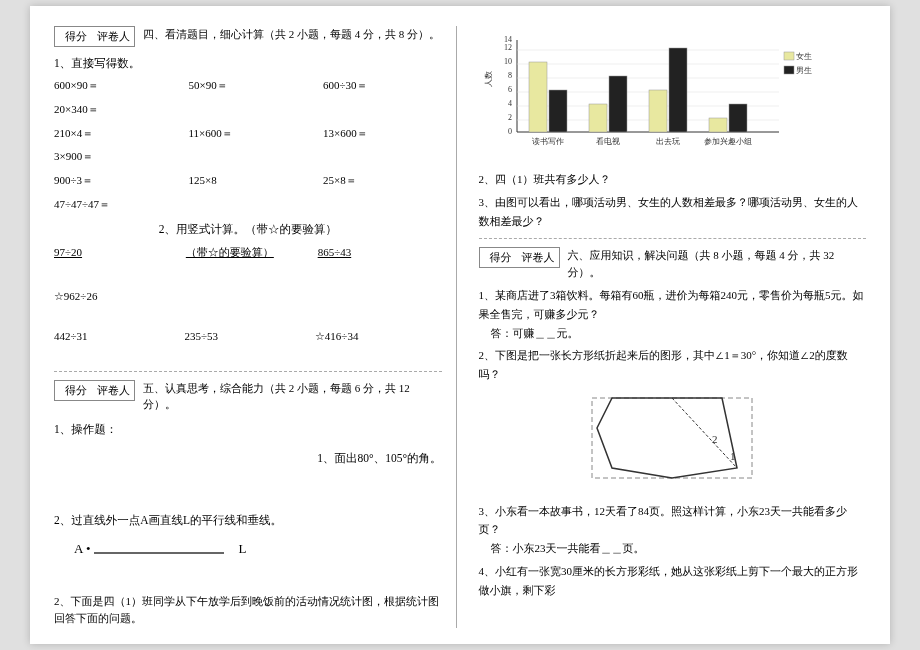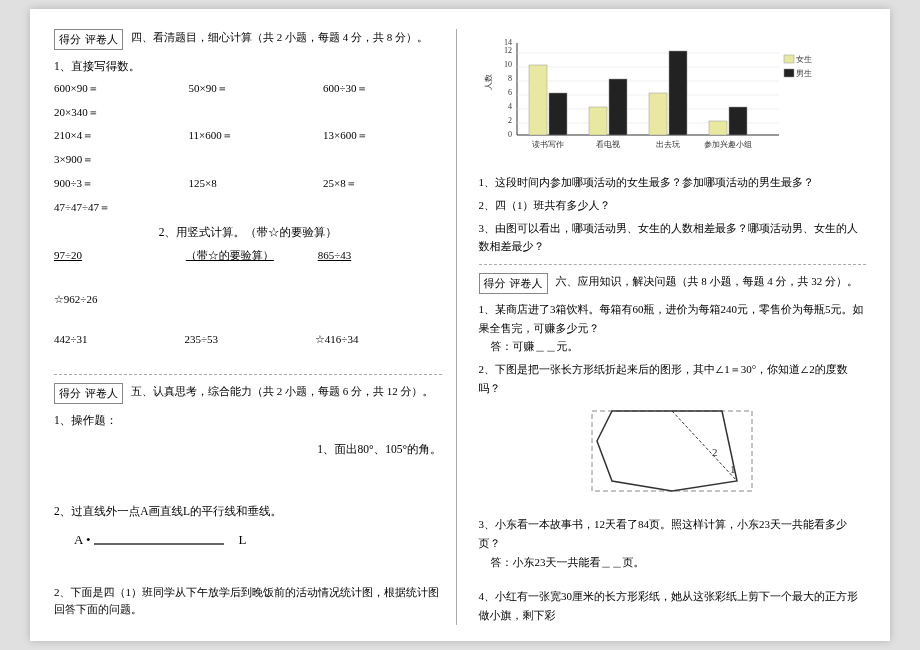--- a/index.html
+++ b/index.html
@@ -47,20 +47,21 @@
       font-size: 11px;
       display: inline-flex;
       gap: 4px;
       margin-right: 8px;
       white-space: nowrap;
       flex-shrink: 0;
       height: fit-content;
     }
     .score-box span {
       font-size: 11px;
+      margin-left: 6px;
     }
     .section-title {
       font-size: 11px;
       font-weight: normal;
       line-height: 1.5;
     }
     .content-block {
       margin-left: 0;
       font-size: 11.5px;
       line-height: 1.8;
@@ -266,21 +267,20 @@
           <text x="12" y="55" font-size="8" fill="#333" transform="rotate(-90,12,55)">人数</text>
 
           <rect x="305" y="20" width="10" height="8" fill="#e8e8a0" stroke="#999" stroke-width="0.5"></rect>
           <text x="317" y="27" font-size="8" fill="#333">女生</text>
           <rect x="305" y="34" width="10" height="8" fill="#222" stroke="#999" stroke-width="0.5"></rect>
           <text x="317" y="41" font-size="8" fill="#333">男生</text>
         </svg>
       </div>
 
       <div class="content-block" style="font-size:11px;line-height:1.7;">
-        <div>1、这段时间内参加哪项活动的女生最多？参加哪项活动的男生最多？</div>
         <div style="margin-top:4px;">2、四（1）班共有多少人？</div>
         <div style="margin-top:4px;">3、由图可以看出，哪项活动男、女生的人数相差最多？哪项活动男、女生的人数相差最少？</div>
       </div>
 
       <hr class="divider">
 
       <div class="section-header">
         <div class="score-box">
           <span>得分</span>
           <span>评卷人</span>
@@ -302,18 +302,18 @@
 
           <line x1="90" y1="10" x2="155" y2="80" stroke="#333" stroke-width="1" stroke-dasharray="3,2"></line>
 
           <text x="130" y="55" font-size="11" fill="#333">2</text>
           <text x="148" y="72" font-size="11" fill="#333">1</text>
         </svg>
 
         <div style="margin-top:4px;">3、小东看一本故事书，12天看了84页。照这样计算，小东23天一共能看多少页？</div>
         <div style="margin-left:12px;">答：小东23天一共能看＿＿页。</div>
 
-        <div style="margin-top:16px;">4、小红有一张宽30厘米的长方形彩纸，她从这张彩纸上剪下一个最大的正方形做小旗，剩下彩</div>
+        <div style="margin-top:4px;">4、小红有一张宽30厘米的长方形彩纸，她从这张彩纸上剪下一个最大的正方形做小旗，剩下彩</div>
       </div>
     </div>
   </div>
 
 </div>
 
 </body></html>

